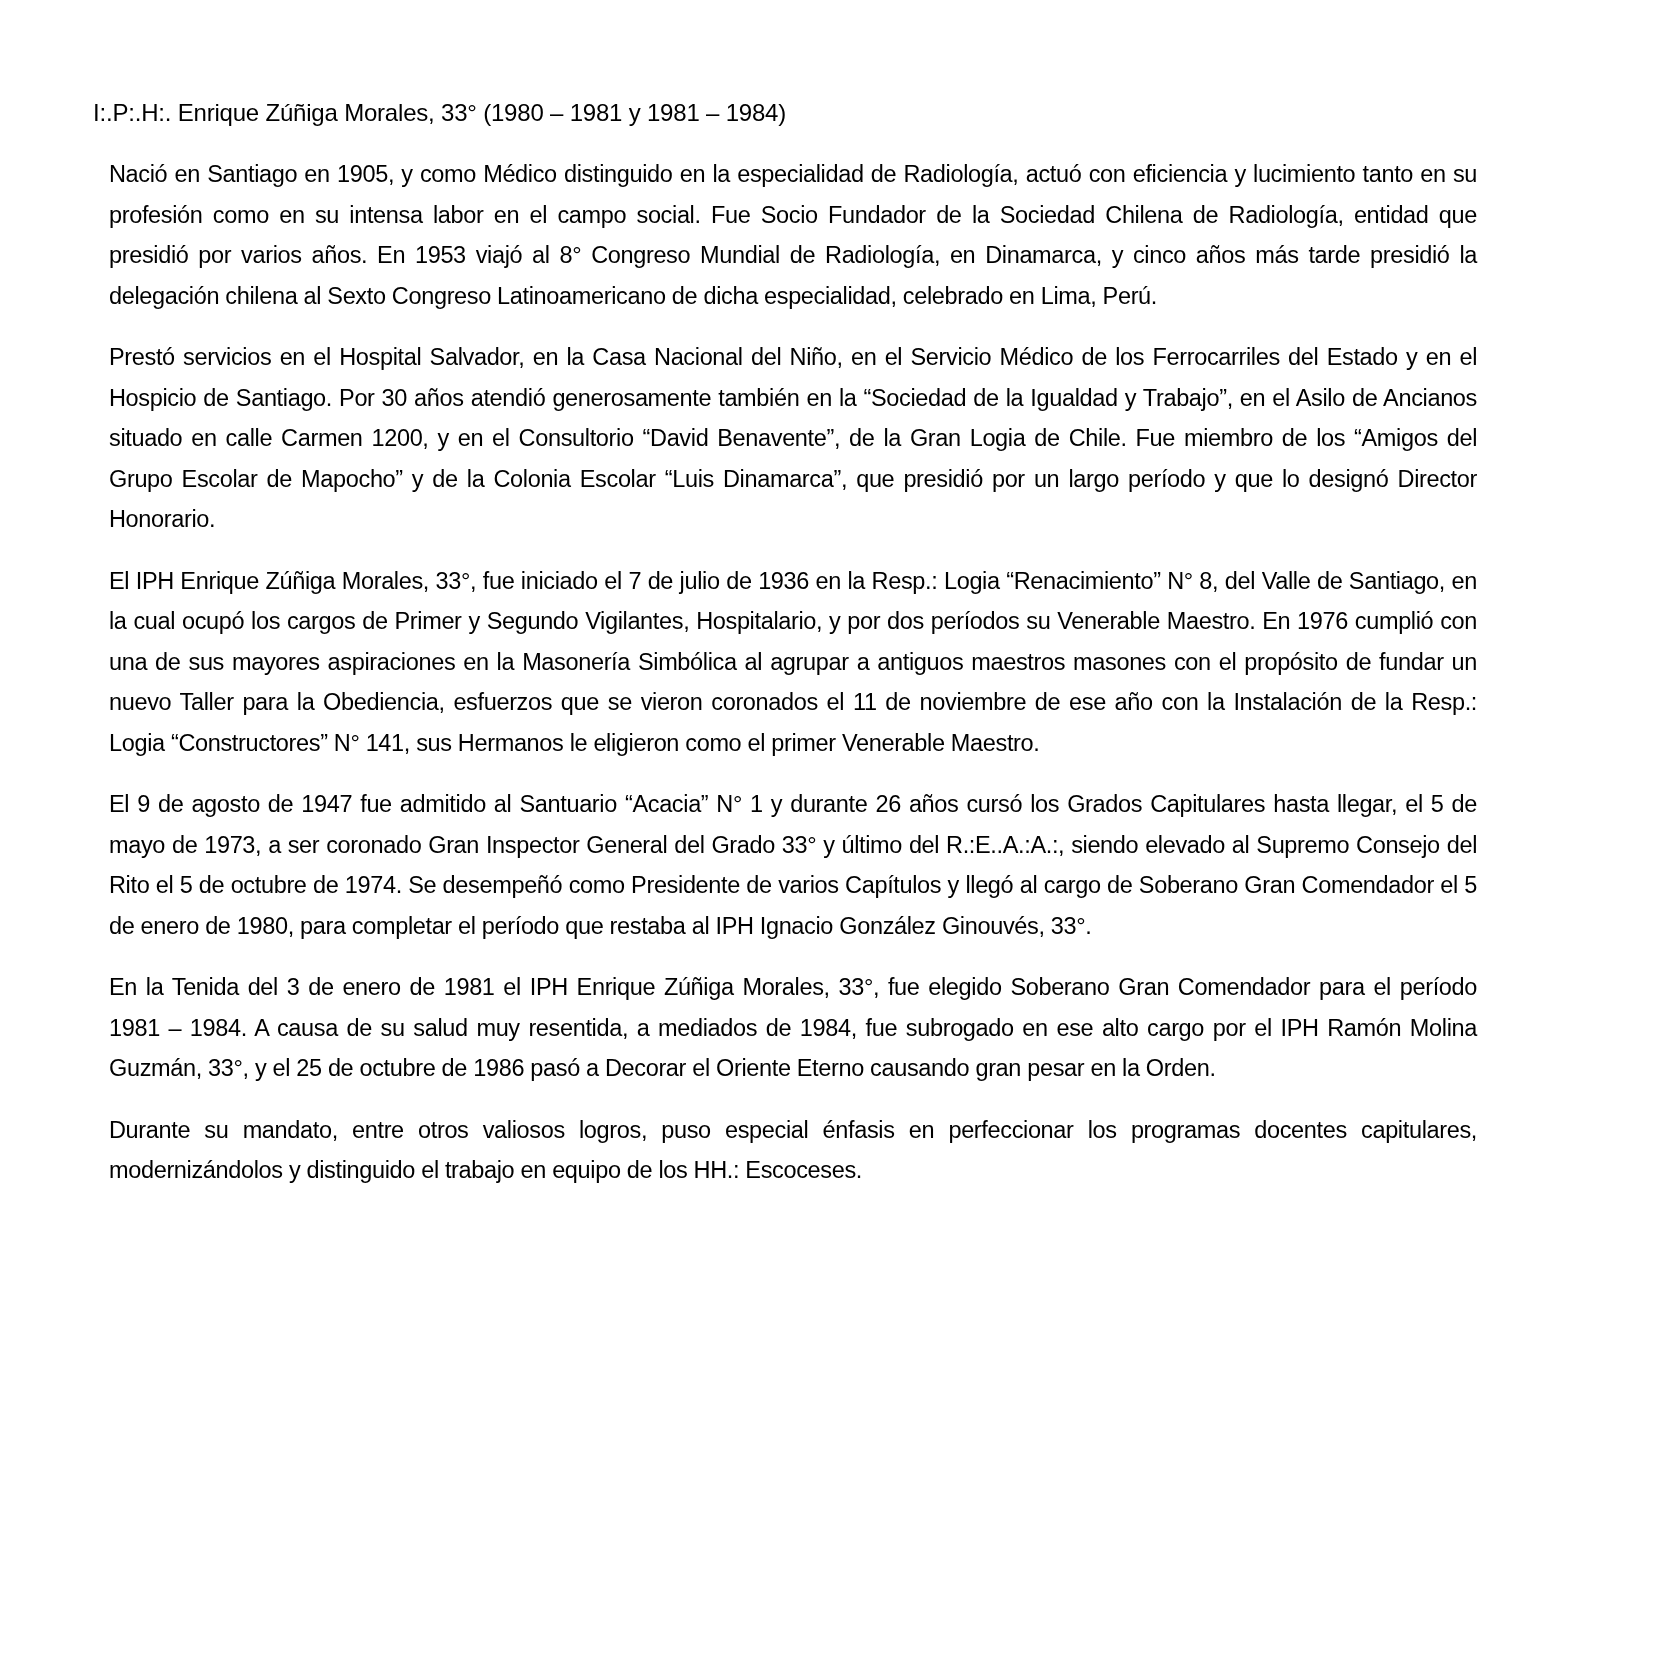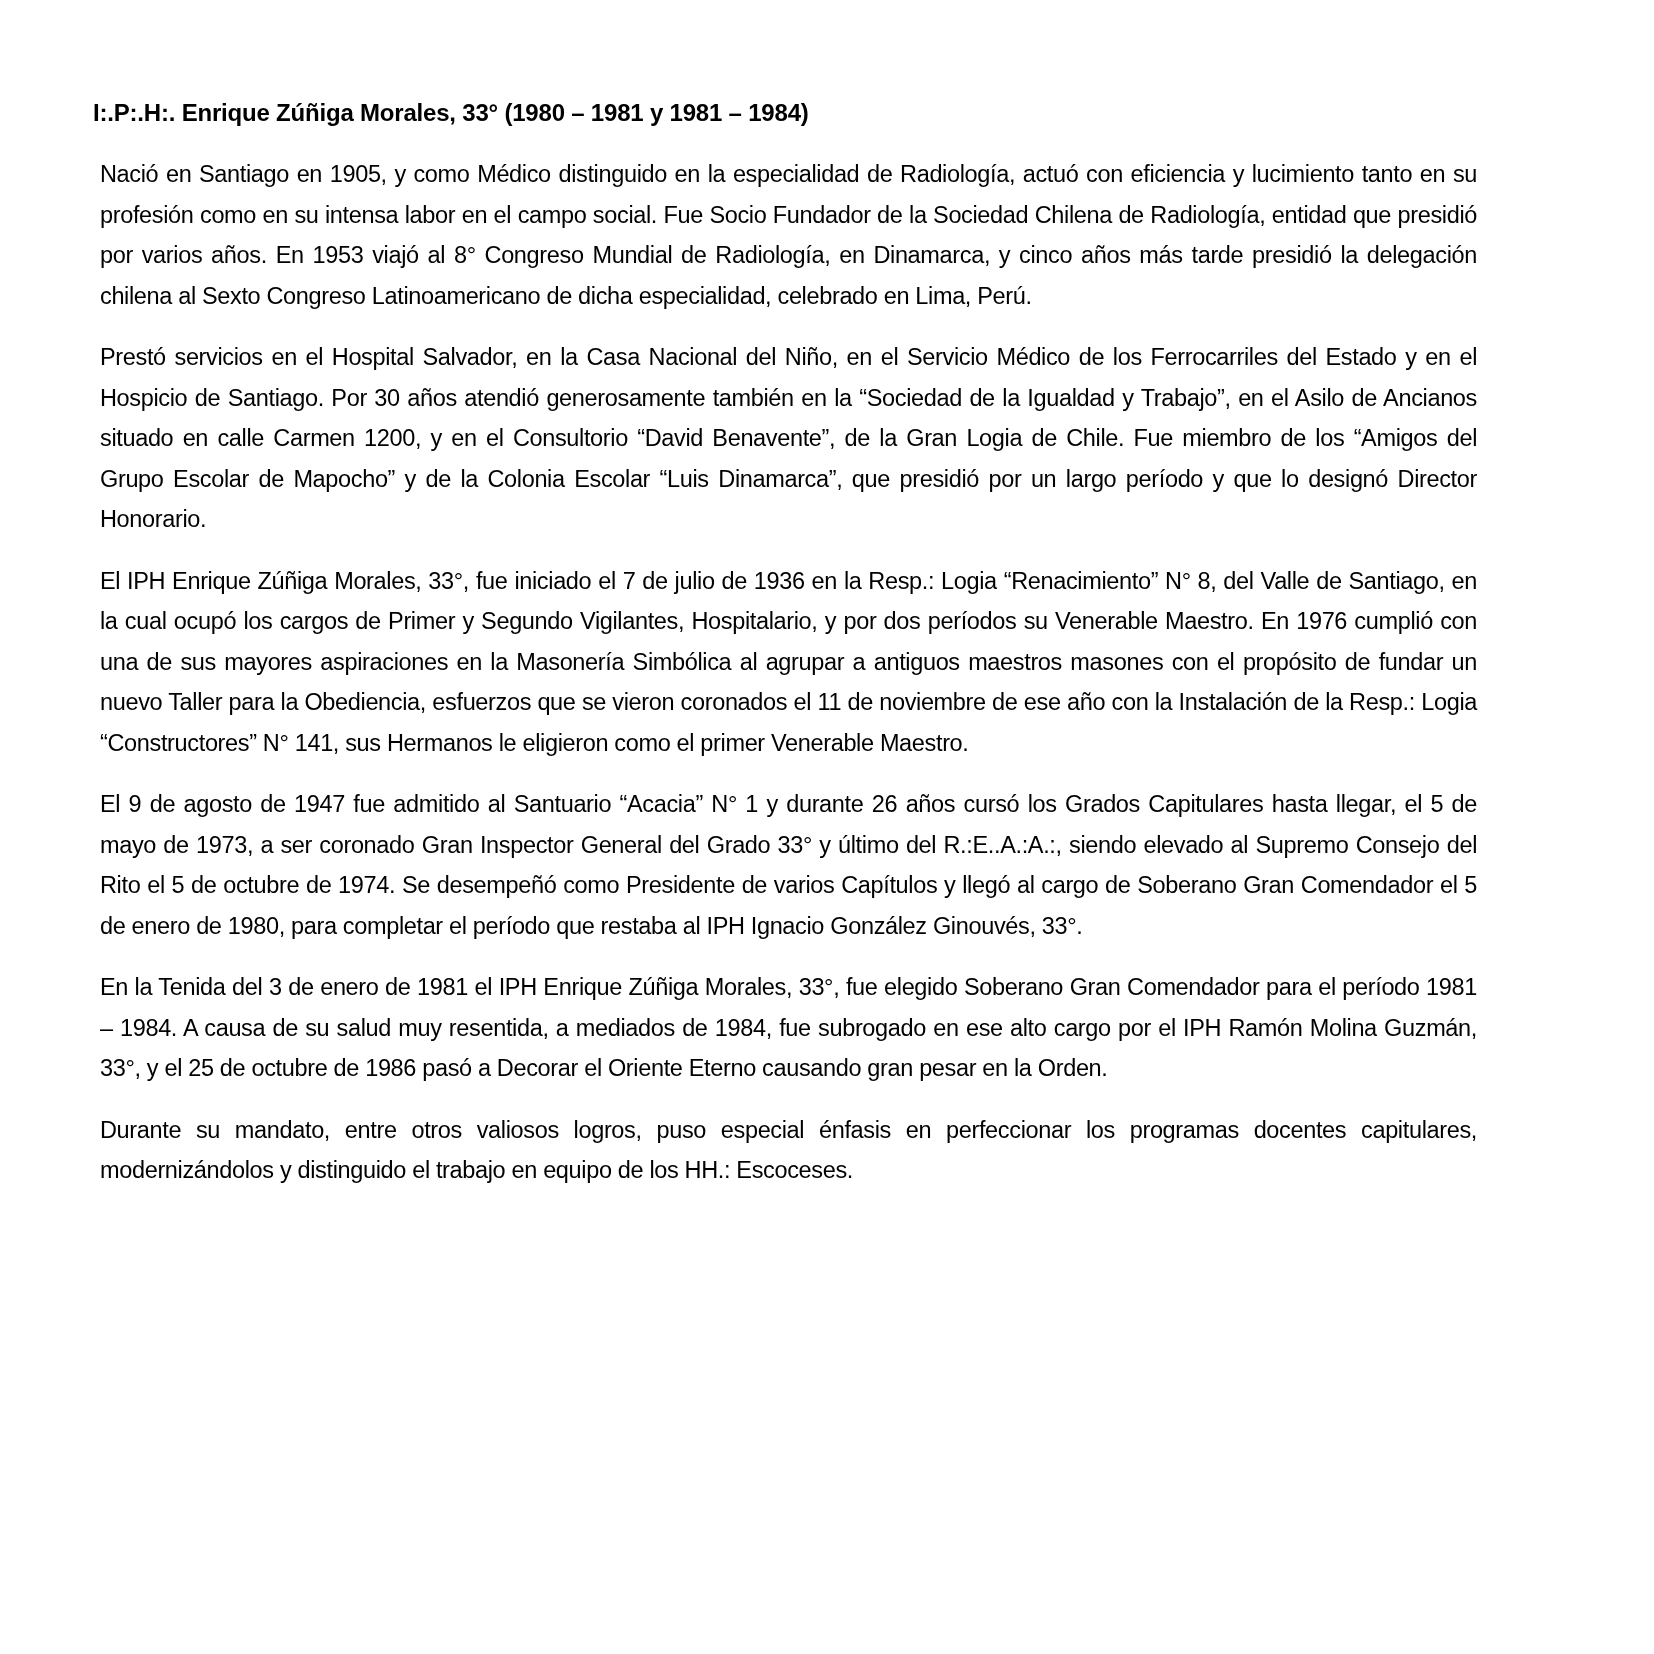--- a/index.html
+++ b/index.html
@@ -15,31 +15,31 @@
     }
     .page {
       position: absolute;
       left: 93px;
       top: 93px;
       width: 1384px;
       color: #000000;
       font-family: "Liberation Sans", "DejaVu Sans", sans-serif;
     }
     .title {
-      font-weight: bold;
+      font-weight: normal;
       font-size: 24px;
       line-height: 40px;
       margin: 0 0 21px 0;
       letter-spacing: -0.2px;
     }
     .para {
       font-size: 23.5px;
       line-height: 40.5px;
       text-align: justify;
-      margin: 0 0 21px 7px;
+      margin: 0 0 21px 16px;
       letter-spacing: -0.35px;
       word-spacing: 0px;
     }
   </style>
 </head>
 <body>
 
 <div class="page">
   <div class="title">I:.P:.H:. Enrique Zúñiga Morales, 33° (1980 – 1981 y 1981 – 1984)</div>
   <p class="para">Nació en Santiago en 1905, y como Médico distinguido en la especialidad de Radiología, actuó con eficiencia y lucimiento tanto en su profesión como en su intensa labor en el campo social. Fue Socio Fundador de la Sociedad Chilena de Radiología, entidad que presidió por varios años. En 1953 viajó al 8° Congreso Mundial de Radiología, en Dinamarca, y cinco años más tarde presidió la delegación chilena al Sexto Congreso Latinoamericano de dicha especialidad, celebrado en Lima, Perú.</p>

